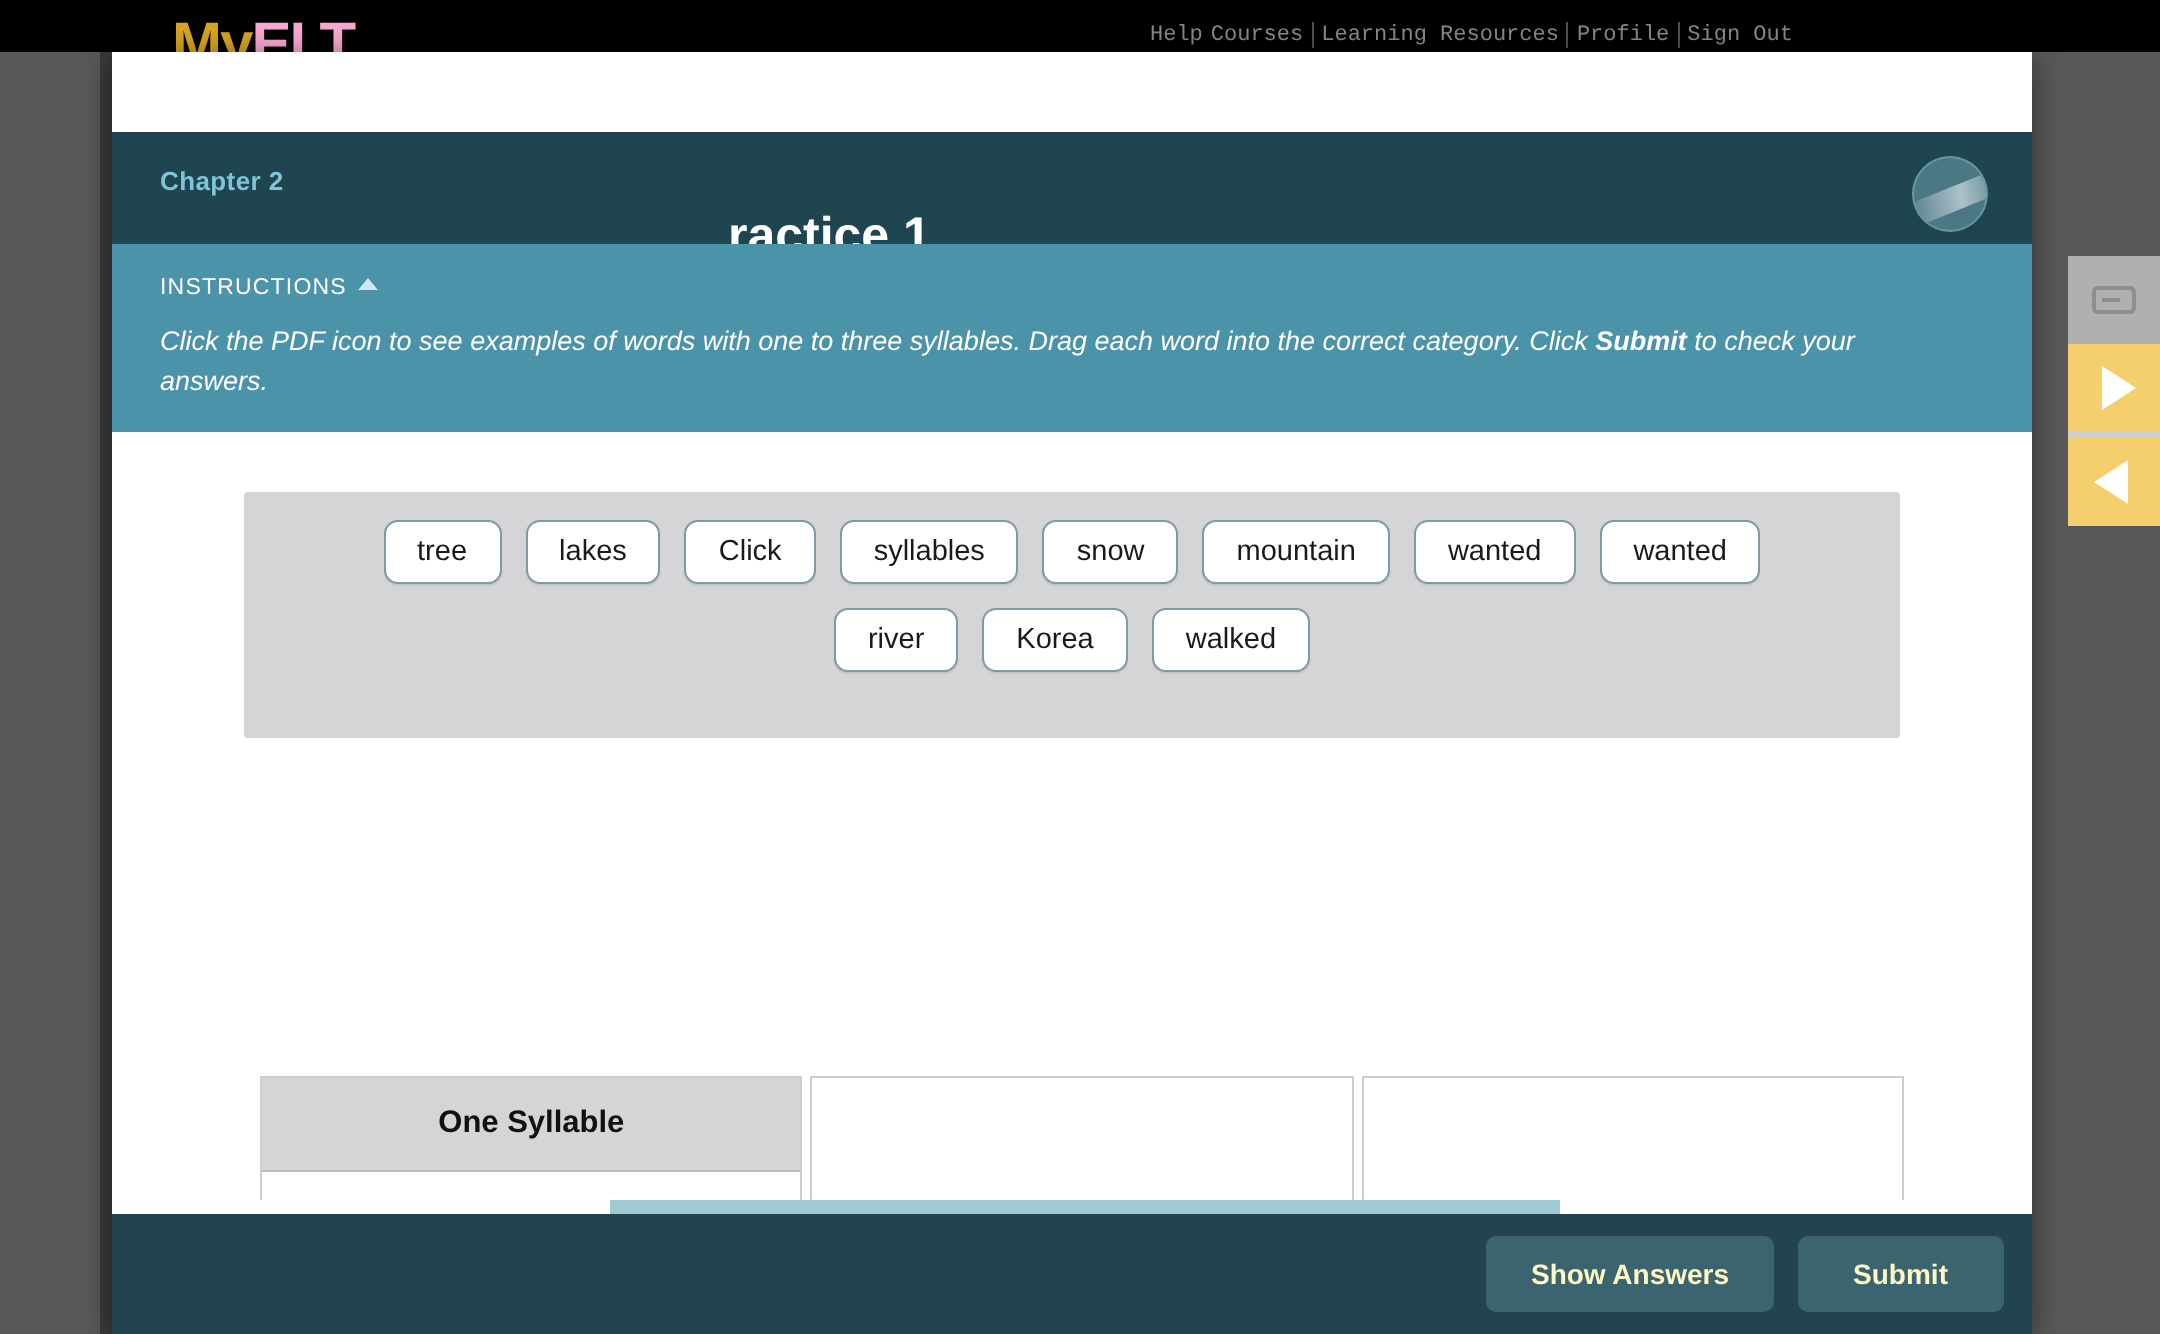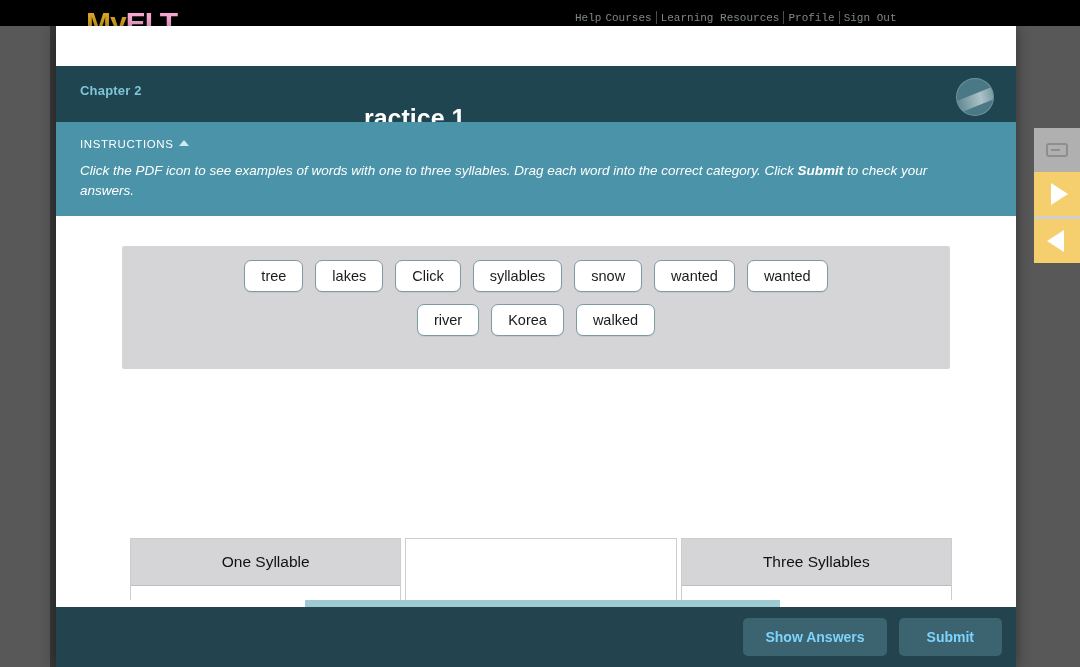--- a/index.html
+++ b/index.html
@@ -263,21 +263,21 @@
     background: #ffffff;
   }
   .category-header {
     background: #d5d4d7;
     border-bottom: 1px solid #bdbdbd;
     height: 47px;
     display: flex;
     align-items: center;
     justify-content: center;
     font-size: 15.5px;
-    font-weight: normal;
+    font-weight: bold;
     color: #111111;
   }
   .category-dropzone {
     height: 193px;
     background: #ffffff;
   }
 
   
   #h-scroll-track {
     position: absolute;
@@ -298,21 +298,21 @@
     flex: 0 0 auto;
     background: #23444f;
     display: flex;
     align-items: center;
     justify-content: flex-end;
     padding-right: 14px;
     gap: 12px;
   }
   .footer-btn {
     background: #3b6470;
-    color: #7dd3fc;
+    color: #fef9c3;
     border: none;
     border-radius: 5px;
     font-family: "Liberation Sans", sans-serif;
     font-size: 14px;
     font-weight: bold;
     padding: 11px 22px;
     cursor: pointer;
   }
   #submit-button { padding: 11px 28px; }
 </style>
@@ -372,40 +372,40 @@
 
     <div id="modal-body">
 
       <div id="word-tray">
         <div class="tray-row">
           <div class="word-chip">tree</div>
           <div class="word-chip">lakes</div>
           <div class="word-chip">Click</div>
           <div class="word-chip">syllables</div>
           <div class="word-chip">snow</div>
+          <div class="word-chip">mountain</div>
           <div class="word-chip">wanted</div>
           <div class="word-chip">wanted</div>
         </div>
         <div class="tray-row">
           <div class="word-chip">river</div>
           <div class="word-chip">Korea</div>
           <div class="word-chip">walked</div>
         </div>
       </div>
 
       <div id="categories">
         <div class="category-col">
           <div class="category-header">One Syllable</div>
           <div class="category-dropzone"></div>
         </div>
         <div class="category-col">
           <div class="category-dropzone"></div>
         </div>
         <div class="category-col">
-          <div class="category-header">Three Syllables</div>
           <div class="category-dropzone"></div>
         </div>
       </div>
 
       <div id="h-scroll-track">
         <div id="h-scroll-thumb"></div>
       </div>
     </div>
 
     <div id="modal-footer">

